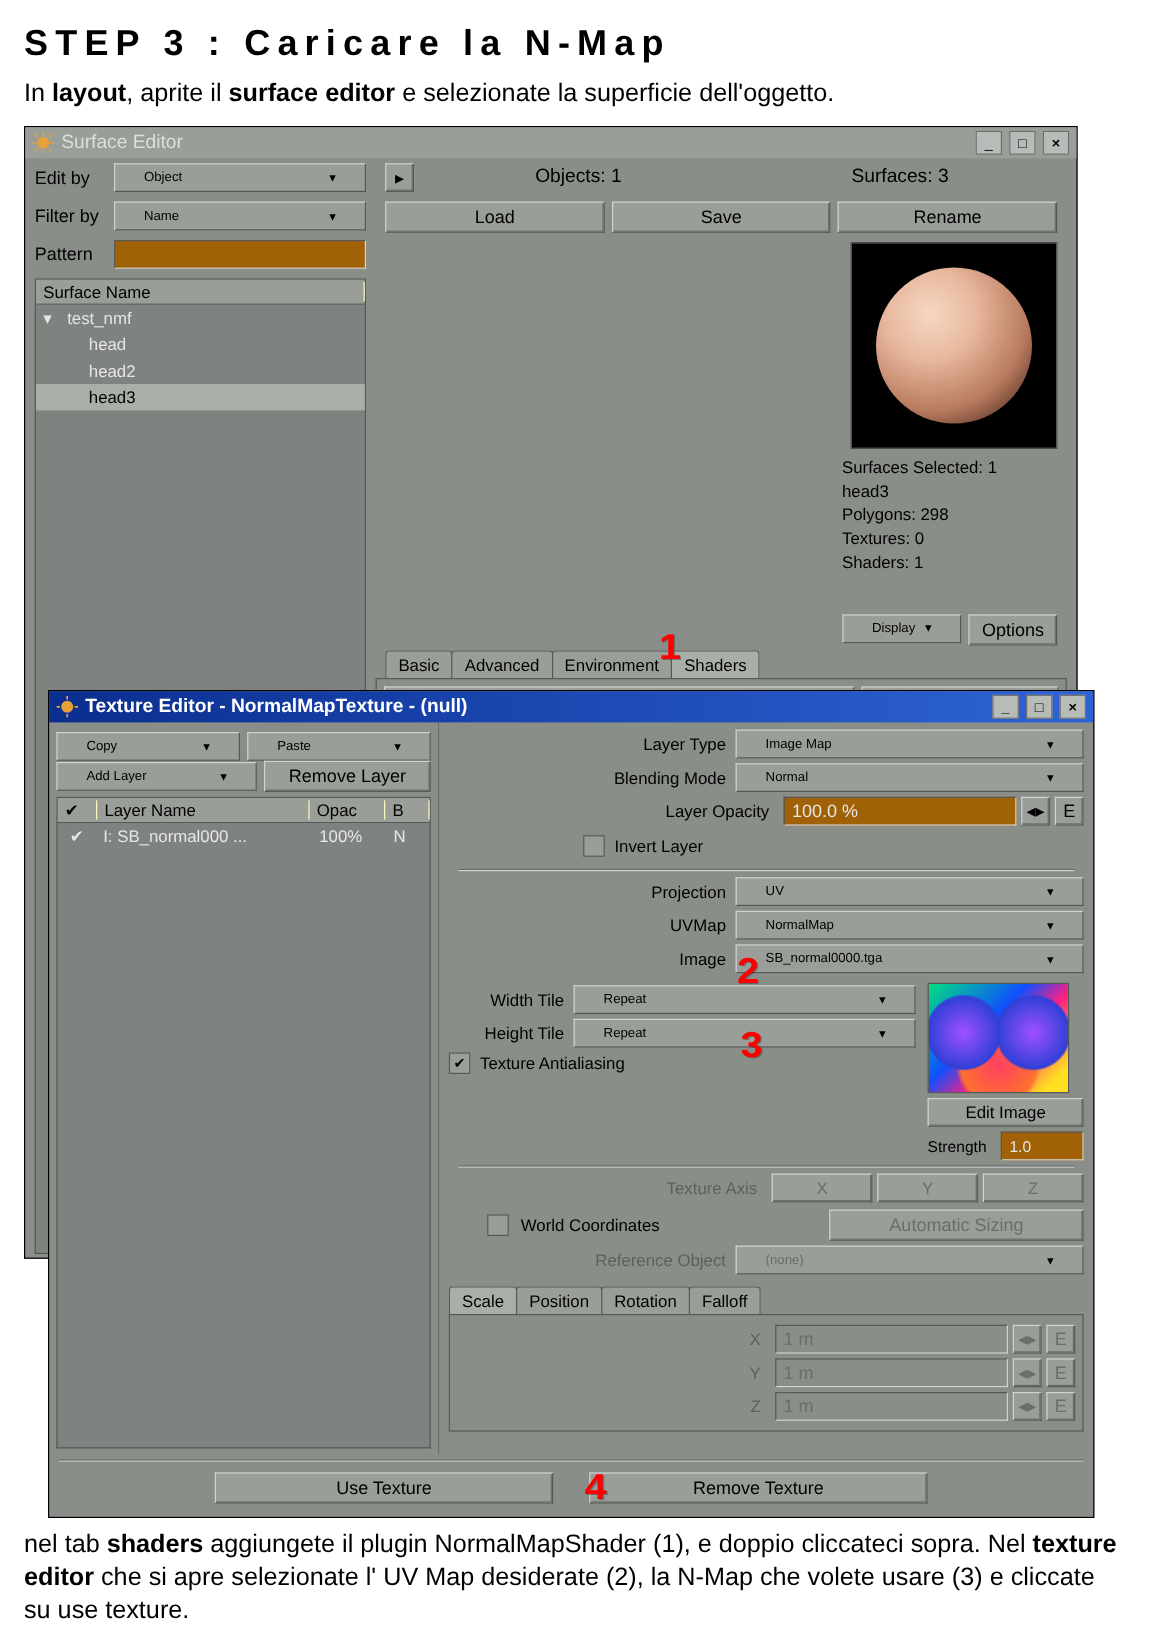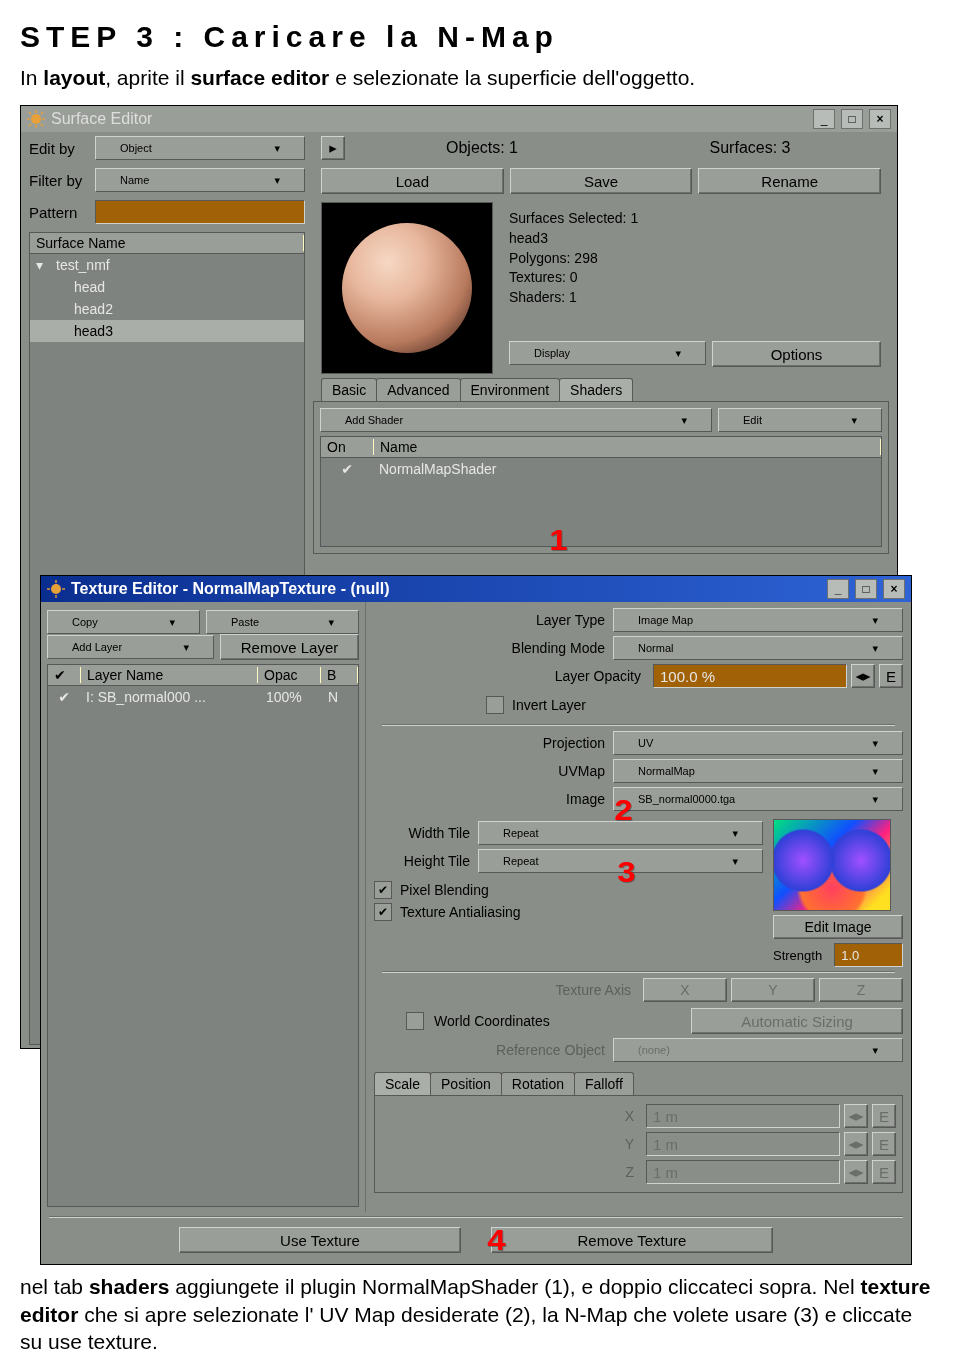--- a/index.html
+++ b/index.html
@@ -125,21 +125,21 @@
         <div class="row">
           <span class="btn sq">▸</span>
           <span style="flex:1; text-align:center;">Objects: 1</span>
           <span style="flex:1; text-align:center;">Surfaces: 3</span>
         </div>
         <div class="row">
           <span class="btn" style="flex:1;">Load</span>
           <span class="btn" style="flex:1;">Save</span>
           <span class="btn" style="flex:1;">Rename</span>
         </div>
-        <div class="row" style="align-items:center;">
+        <div class="row" style="align-items:flex-end;flex-direction:column;">
           <div class="preview-sphere">
               <div class="sphere"></div>
             </div>
           <div style="flex:1; padding-left:10px; font-size:14px; line-height:1.4;">
             <div>Surfaces Selected: 1</div>
             <div>head3</div>
             <div>Polygons: 298</div>
             <div>Textures: 0</div>
             <div>Shaders: 1</div>
             <div style="display:flex; gap:6px; margin-top:34px;">
@@ -263,24 +263,20 @@
         <div style="display:flex; gap:10px; margin-top:6px;">
           <div style="flex:1;">
             <div class="sec" style="display:flex; align-items:center;">
               <span class="lblR" style="width:96px;">Width Tile</span>
               <span class="dd" style="flex:1;">Repeat</span>
             </div>
             <div class="sec" style="display:flex; align-items:center;">
               <span class="lblR" style="width:96px;">Height Tile</span>
               <span class="dd" style="flex:1;">Repeat</span>
             </div>
-            <div class="sec" style="display:flex; align-items:center; padding-top:6px;">
-              <span class="chk checked"></span>
-              <span style="margin-left:8px; font-size:14px;">Pixel Blending</span>
-            </div>
             <div class="sec" style="display:flex; align-items:center;">
               <span class="chk checked"></span>
               <span style="margin-left:8px; font-size:14px;">Texture Antialiasing</span>
             </div>
           </div>
           <div style="width:130px; display:flex; flex-direction:column; gap:4px; align-items:stretch;">
             <div class="nmap-preview"></div>
             <span class="btn small">Edit Image</span>
             <div style="display:flex; align-items:center; gap:4px;">
               <span class="lblR" style="font-size:13px;">Strength</span>

